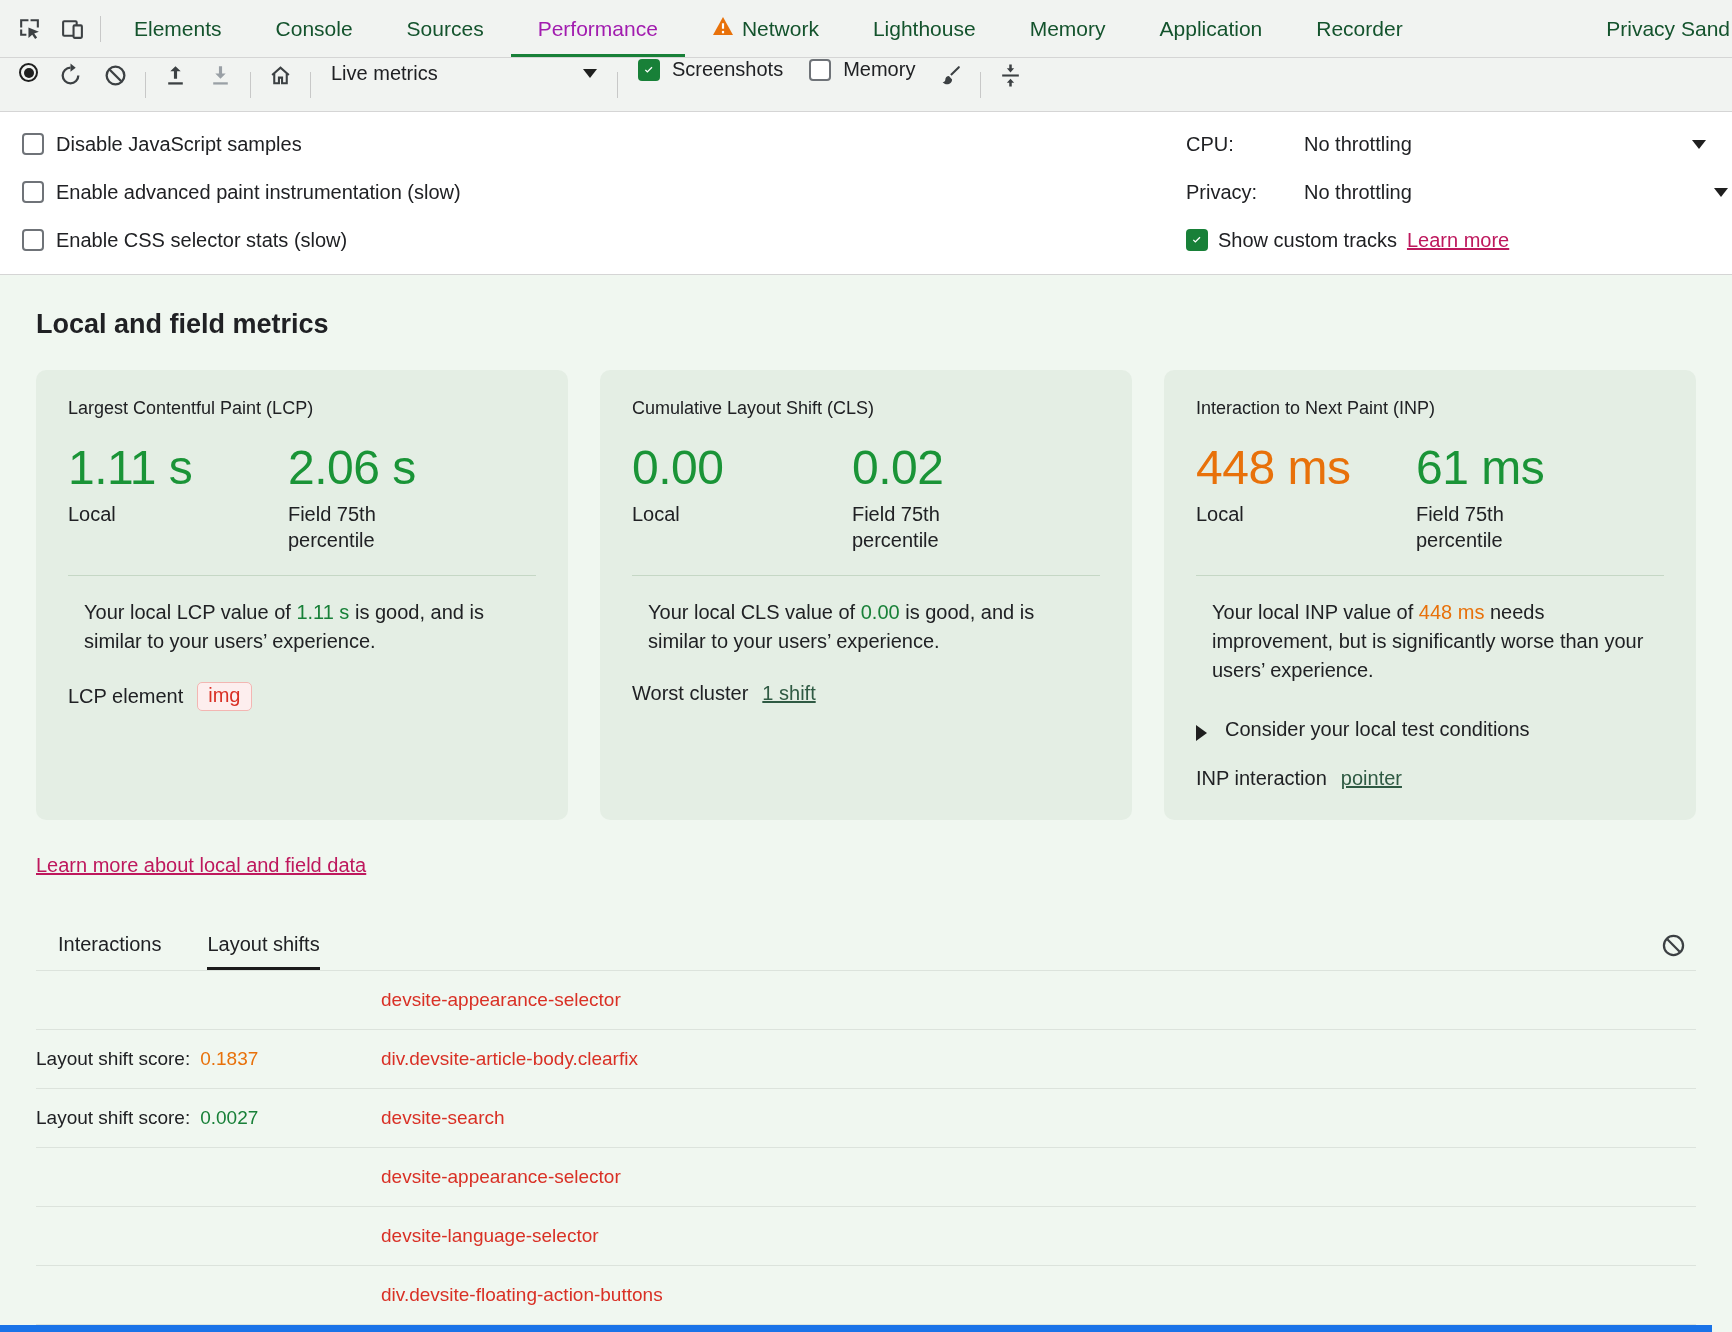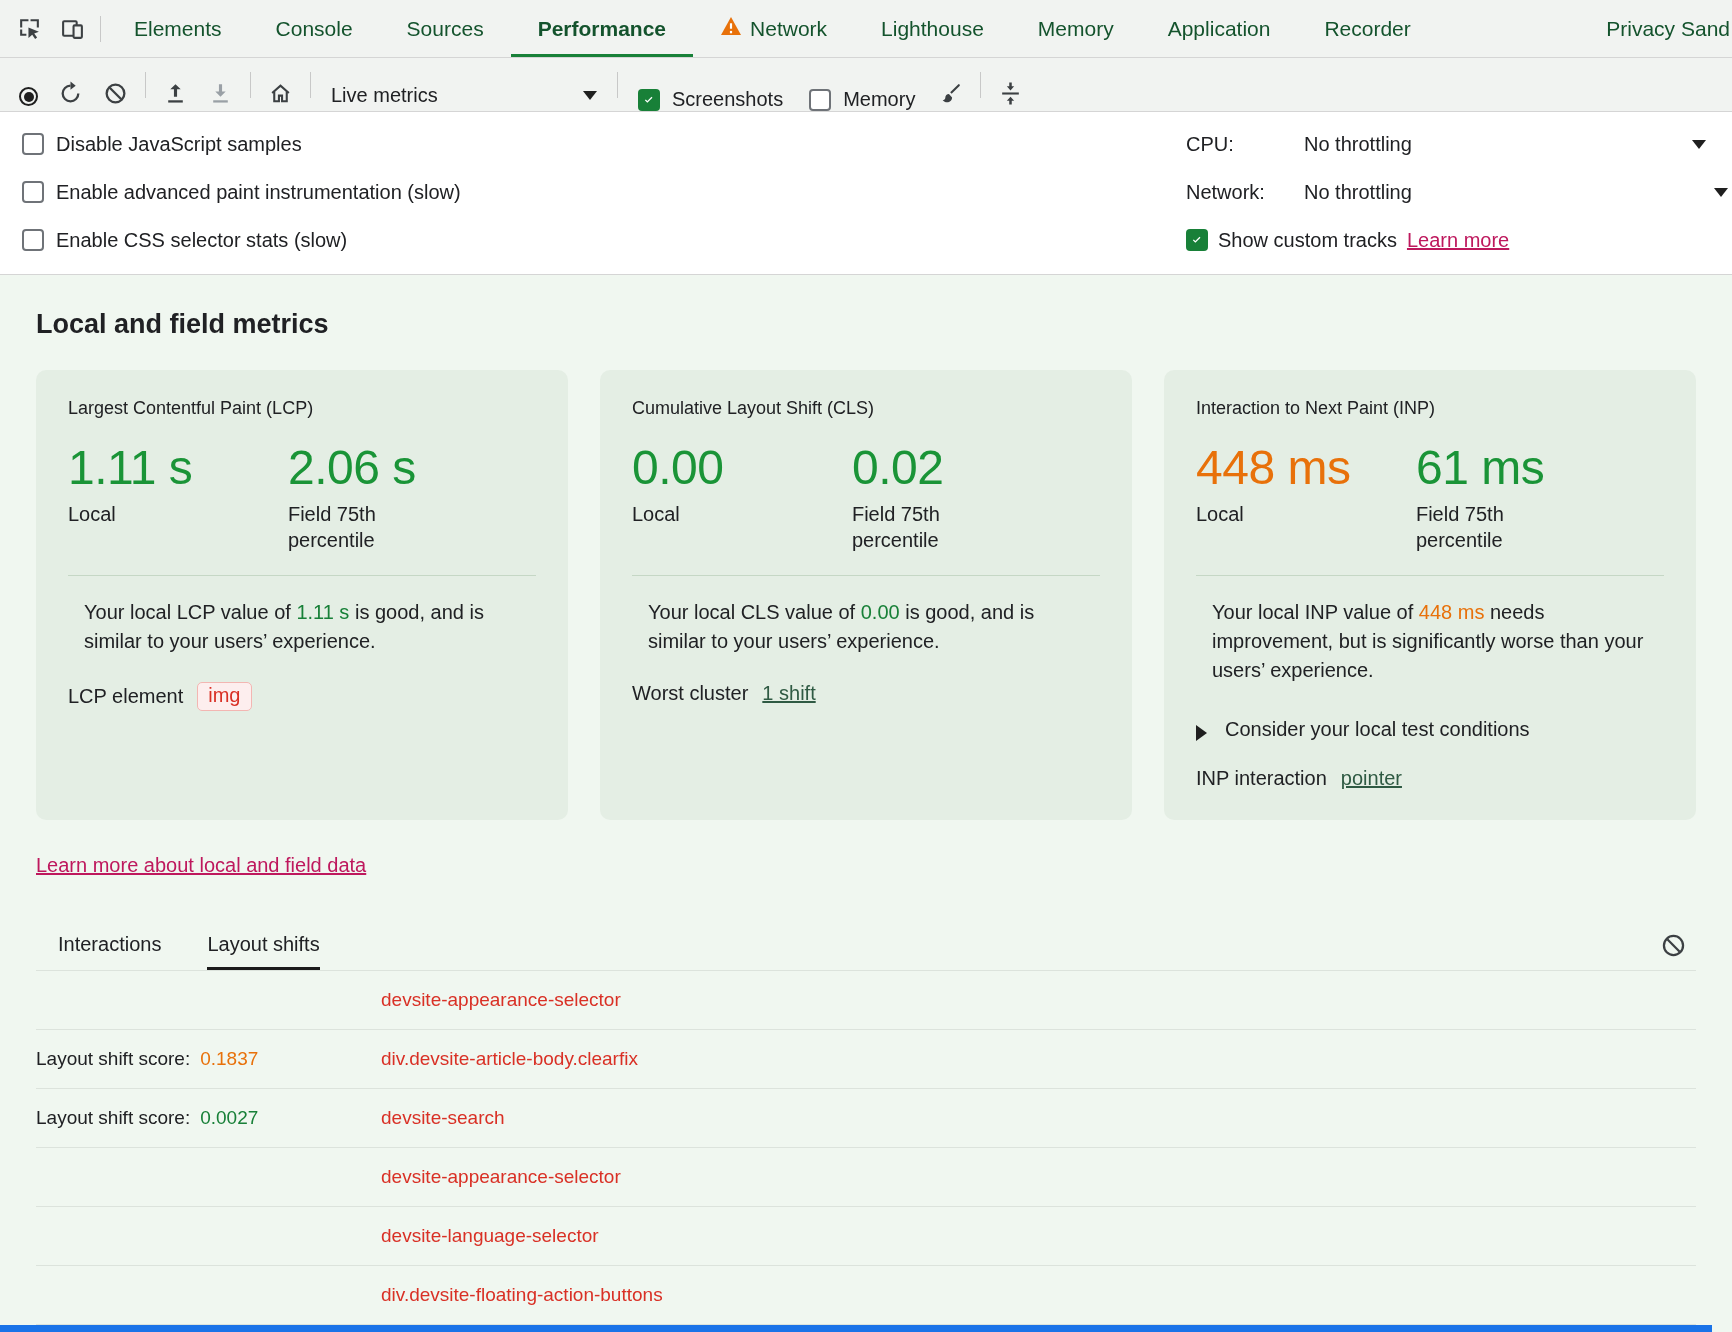--- a/index.html
+++ b/index.html
@@ -7,25 +7,25 @@
   body{font-family:"Liberation Sans","DejaVu Sans",sans-serif;color:#202124;background:#fff}
   .window{width:1732px;height:1332px;overflow:hidden;position:relative;background:#fff}
 
   
   .tabbar{height:58px;background:#f1f3f1;display:flex;align-items:stretch;border-bottom:1px solid #d5d5d5;padding-left:8px}
   .tb-left{display:flex;align-items:center}
   .icon-btn{background:none;border:none;padding:5px 9px;display:inline-flex;align-items:center;justify-content:center;cursor:pointer}
   .vsep{width:1px;height:26px;background:#c8c8c8;margin:0 6px;align-self:center}
   .tabs{display:flex;flex:1}
   .tab{display:flex;align-items:center;gap:8px;padding:0 27px;font-size:21px;color:#14532d;cursor:pointer;white-space:nowrap}
-  .tab.active{color:#14532d;font-weight:700;box-shadow:inset 0 -3px 0 #188038}
+  .tab.active{color:#a21caf;font-weight:400;box-shadow:inset 0 -3px 0 #188038}
   .tab.last{margin-left:auto;padding-right:2px}
 
   
-  .toolbar{height:54px;background:#f1f3f1;display:flex;align-items:flex-end;border-bottom:1px solid #d5d5d5;padding:0 10px;gap:2px}
+  .toolbar{height:54px;background:#f1f3f1;display:flex;align-items:flex-start;border-bottom:1px solid #d5d5d5;padding:0 10px;gap:2px}
   .record-dot{width:19px;height:19px;border-radius:50%;border:2.5px solid #1f1f1f;position:relative;display:inline-block}
   .record-dot::after{content:"";position:absolute;inset:2.5px;background:#1f1f1f;border-radius:50%}
   .dropdown{display:flex;align-items:center;justify-content:space-between;font-size:20px;padding:4px 12px;min-width:290px;cursor:pointer}
   .caret{width:0;height:0;border-left:7px solid transparent;border-right:7px solid transparent;border-top:9px solid #1f1f1f;display:inline-block}
   .check-label{display:inline-flex;align-items:center;gap:12px;font-size:20px;cursor:pointer;padding:0 12px}
   .cb{width:22px;height:22px;border-radius:4px;display:inline-flex;align-items:center;justify-content:center;flex:none}
   .cb.unchecked{background:#fff;border:2px solid #6f7378}
   .cb.checked{background:#188038}
 
   
@@ -222,21 +222,21 @@
         <span>Enable CSS selector stats (slow)</span>
       </label>
     </div>
     <div class="options-right">
       <div class="opt-row">
         <span class="opt-label">CPU:</span>
         <span>No throttling</span>
         <span class="caret"></span>
       </div>
       <div class="opt-row">
-        <span class="opt-label">Network:</span>
+        <span class="opt-label">Privacy:</span>
         <span>No throttling</span>
         <span class="caret clipped"></span>
       </div>
       <div class="opt-row">
         <span class="cb checked">
           <svg width="16" height="16" viewBox="0 0 24 24">
               <path d="M9.5 16.2l-3.7-3.7 1.4-1.4 2.3 2.3 6.3-6.3 1.4 1.4z" fill="#fff"></path>
             </svg>
         </span>
         <span>Show custom tracks</span>

